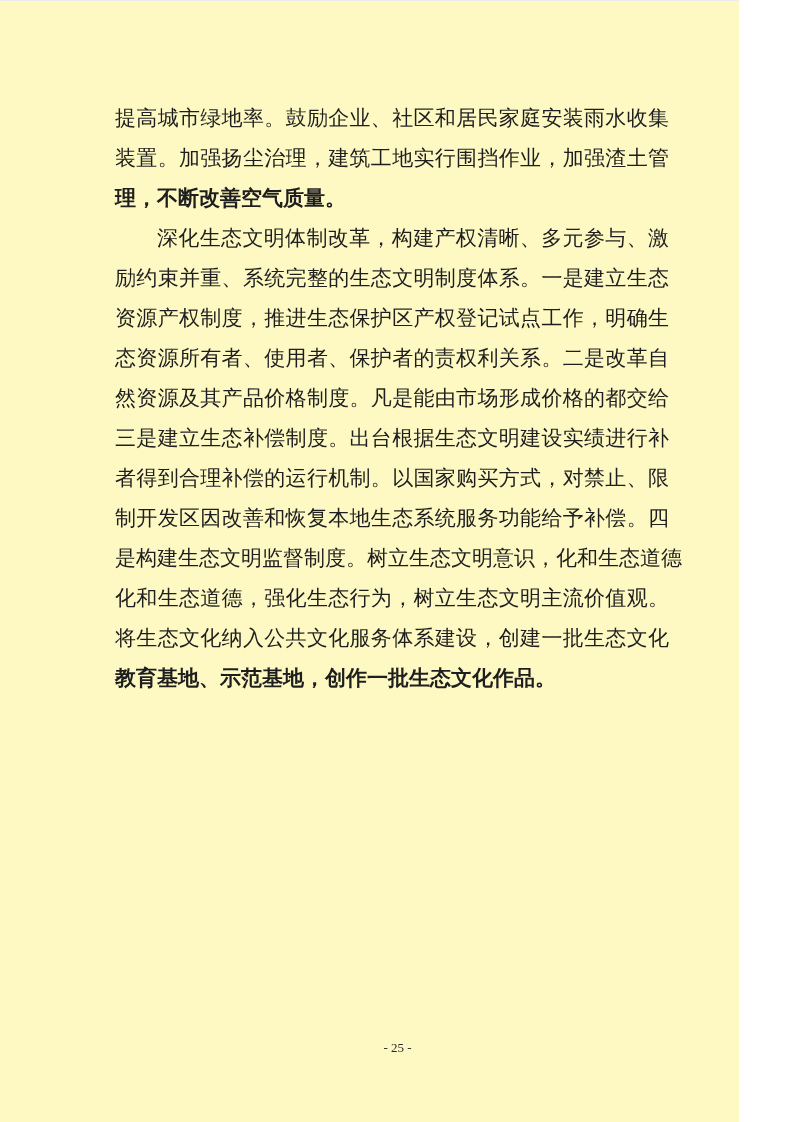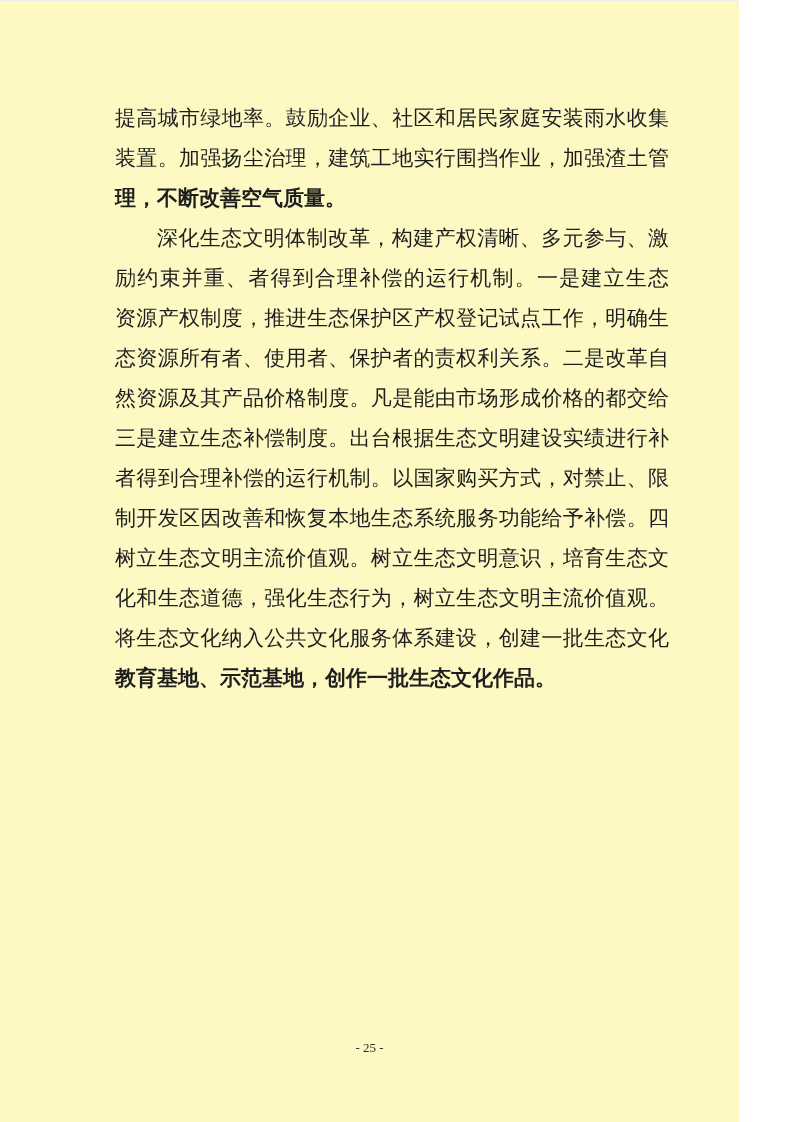--- a/index.html
+++ b/index.html
@@ -51,41 +51,42 @@
   .page-number {
     position: absolute;
     top: 1038px;
     left: 0;
     width: 100%;
     text-align: center;
     font-size: 13px;
     line-height: 18px;
     color: #2a2a2a;
     font-family: "Liberation Serif", "DejaVu Serif", serif;
+    padding-left: 28px;
   }
 </style>
 </head>
 <body>
 
 <div class="page">
   <div class="content">
       <div class="para">
         <div class="line">提高城市绿地率。鼓励企业、社区和居民家庭安装雨水收集</div>
         <div class="line">装置。加强扬尘治理，建筑工地实行围挡作业，加强渣土管</div>
         <div class="line last">理，不断改善空气质量。</div>
       </div>
       <div class="para">
         <div class="line indent">深化生态文明体制改革，构建产权清晰、多元参与、激</div>
-        <div class="line">励约束并重、者得到合理补偿的运行机制。一是建立生态</div>
+        <div class="line">励约束并重、系统完整的生态文明制度体系。一是建立生态</div>
         <div class="line">资源产权制度，推进生态保护区产权登记试点工作，明确生</div>
         <div class="line">态资源所有者、使用者、保护者的责权利关系。二是改革自</div>
         <div class="line">然资源及其产品价格制度。凡是能由市场形成价格的都交给</div>
         <div class="line">三是建立生态补偿制度。出台根据生态文明建设实绩进行补</div>
         <div class="line">者得到合理补偿的运行机制。以国家购买方式，对禁止、限</div>
         <div class="line">制开发区因改善和恢复本地生态系统服务功能给予补偿。四</div>
-        <div class="line">树立生态文明主流价值观。树立生态文明意识，培育生态文</div>
+        <div class="line">是构建生态文明监督制度。树立生态文明意识，化和生态道德</div>
         <div class="line">化和生态道德，强化生态行为，树立生态文明主流价值观。</div>
         <div class="line">将生态文化纳入公共文化服务体系建设，创建一批生态文化</div>
         <div class="line last">教育基地、示范基地，创作一批生态文化作品。</div>
       </div>
     </div>
   <div class="page-number">- 25 -</div>
 </div>
 
 </body></html>

